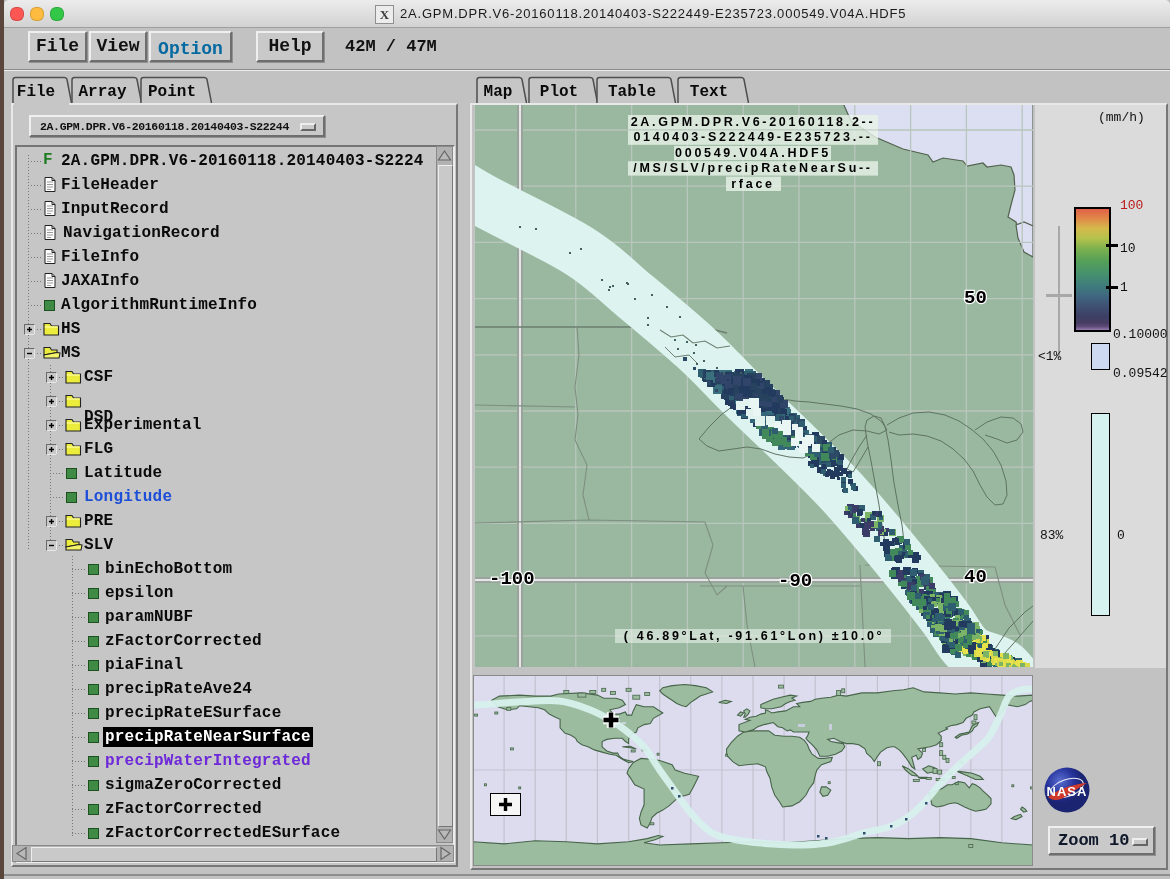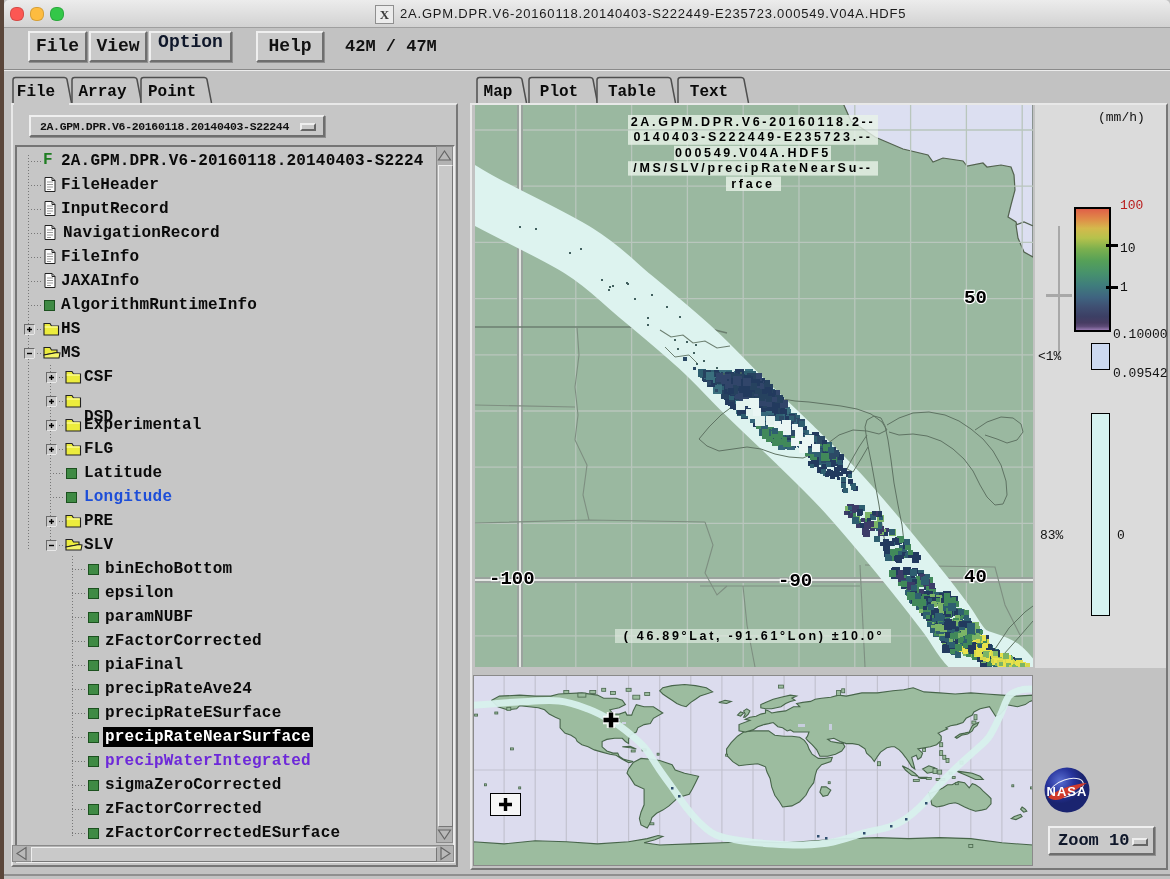--- a/index.html
+++ b/index.html
@@ -7,21 +7,21 @@
 <div style="position:absolute;left:50px;top:7px;width:12px;height:12px;border-radius:6px;background:#33c748;border:0.5px solid rgba(0,0,0,0.15)"></div>
 <div style="position:absolute;left:375px;top:5px;width:17px;height:17px;background:#ececec;border:1px solid #8f8f8f;font:bold 13px 'Liberation Serif';color:#3a3a3a;text-align:center;line-height:17px">X</div>
 <div style="position:absolute;left:400px;top:6px;font:13px 'Liberation Sans';letter-spacing:0.8px;color:#1a1a1a">2A.GPM.DPR.V6-20160118.20140403-S222449-E235723.000549.V04A.HDF5</div>
 <div style="position:absolute;left:4px;top:28px;width:1166px;height:41px;background:#c2c2c2;border-bottom:1px solid #8a8a8a;box-shadow:0 1px 0 #ececec"></div>
 <div style="position:absolute;left:28px;top:31px;width:59px;height:31px;background:#c9c9c9;border-top:2px solid #efefef;border-left:2px solid #efefef;border-right:2px solid #6e6e6e;border-bottom:2px solid #6e6e6e;box-sizing:border-box;font:bold 18px 'Liberation Mono';color:#111;display:flex;align-items:center;justify-content:center;box-shadow:1px 1px 0 #909090">
     <span style="position:relative;top:-1px">File</span>
   </div>
 <div style="position:absolute;left:89px;top:31px;width:58px;height:31px;background:#c9c9c9;border-top:2px solid #efefef;border-left:2px solid #efefef;border-right:2px solid #6e6e6e;border-bottom:2px solid #6e6e6e;box-sizing:border-box;font:bold 18px 'Liberation Mono';color:#111;display:flex;align-items:center;justify-content:center;box-shadow:1px 1px 0 #909090">
     <span style="position:relative;top:-1px">View</span>
   </div>
-<div style="position:absolute;left:149px;top:31px;width:83px;height:31px;background:#c9c9c9;border-top:2px solid #efefef;border-left:2px solid #efefef;border-right:2px solid #6e6e6e;border-bottom:2px solid #6e6e6e;box-sizing:border-box;font:bold 18px 'Liberation Mono';color:#0f172a;display:flex;align-items:flex-start;justify-content:center;box-shadow:1px 1px 0 #909090">
+<div style="position:absolute;left:149px;top:31px;width:83px;height:31px;background:#c9c9c9;border-top:2px solid #efefef;border-left:2px solid #efefef;border-right:2px solid #6e6e6e;border-bottom:2px solid #6e6e6e;box-sizing:border-box;font:bold 18px 'Liberation Mono';color:#0369a1;display:flex;align-items:flex-end;justify-content:center;box-shadow:1px 1px 0 #909090">
     <span style="position:relative;top:-1px">Option</span>
   </div>
 <div style="position:absolute;left:256px;top:31px;width:68px;height:31px;background:#c9c9c9;border-top:2px solid #efefef;border-left:2px solid #efefef;border-right:2px solid #6e6e6e;border-bottom:2px solid #6e6e6e;box-sizing:border-box;font:bold 18px 'Liberation Mono';color:#111;display:flex;align-items:center;justify-content:center;box-shadow:1px 1px 0 #909090">
     <span style="position:relative;top:-1px">Help</span>
   </div>
 <div style="position:absolute;left:345px;top:37px;font:bold 17px 'Liberation Mono';color:#111">42M / 47M</div>
 <div style="position:absolute;left:11px;top:103px;width:447px;height:764px;background:#c6c6c6;border-top:2px solid #e8e8e8;border-left:2px solid #e8e8e8;border-right:2px solid #777;border-bottom:2px solid #777;box-sizing:border-box"></div>
 <svg style="position:absolute;left:12px;top:76px" width="64" height="27" viewBox="0 0 64 27">
     <path d="M 1,27 L 1,4 Q 1,1.5 3.5,1.5 L 52,1.5 Q 54.5,1.5 55,3.5 L 59.5,27" fill="#c6c6c6" stroke="#4f4f4f" stroke-width="1.5"></path>
     <text x="24" y="20" text-anchor="middle" font-family="Liberation Mono" font-size="16" font-weight="bold" fill="#0a0a0a">File</text>

